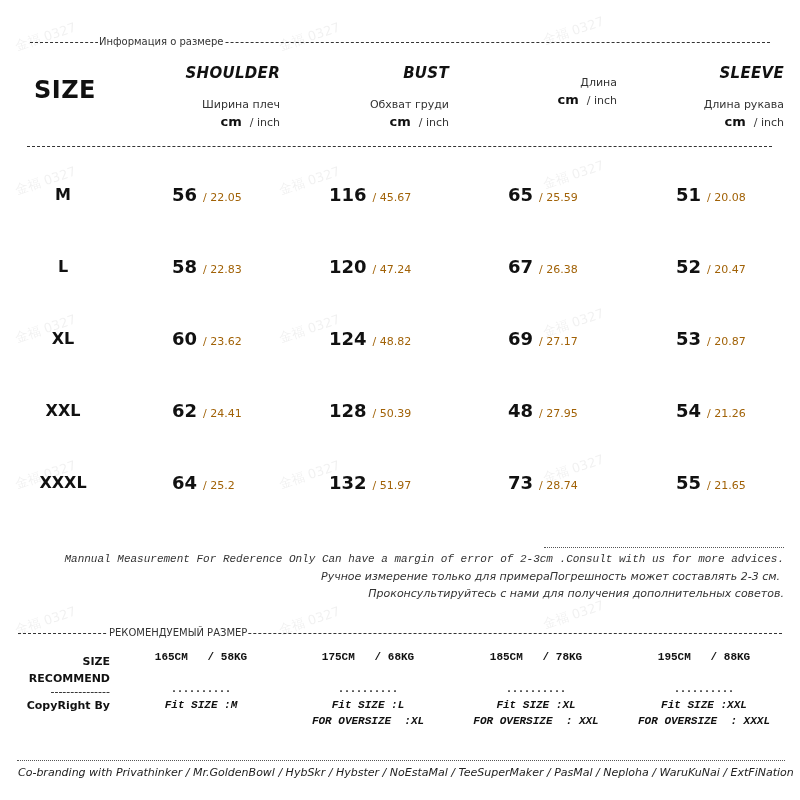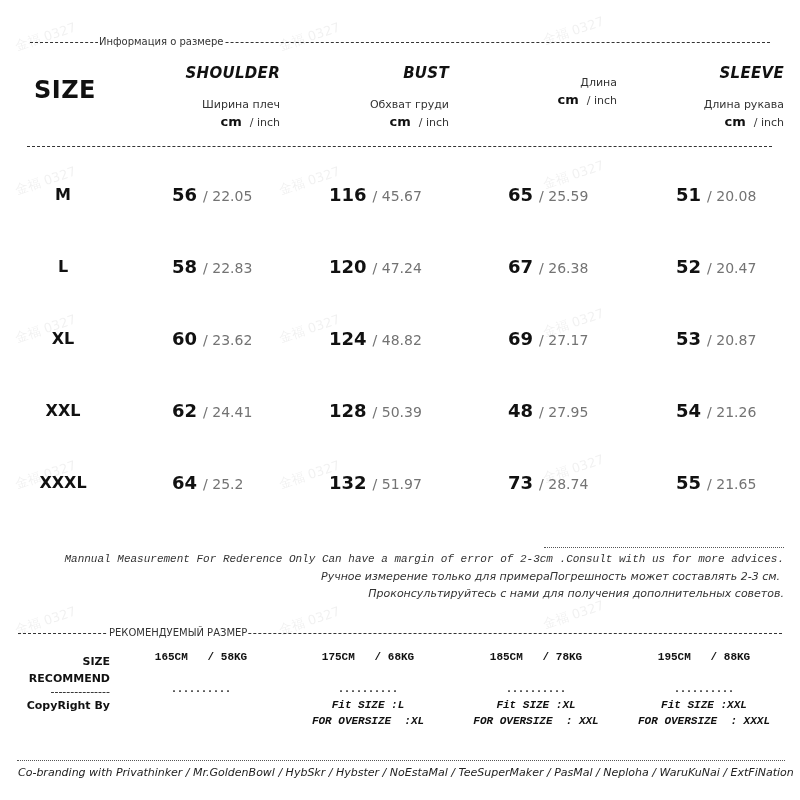--- a/index.html
+++ b/index.html
@@ -14,21 +14,21 @@
   .col-head { position: absolute; top: 64px; width: 160px; text-align: right; }
   .col-head .en { font-size: 15px; font-weight: bold; font-style: italic; letter-spacing: 0.3px; height: 22px; }
   .col-head .ru { font-size: 11px; color: #333; margin-top: 12px; }
   .col-head .unit { font-size: 11px; margin-top: 3px; color: #333; }
   .col-head .unit .cm { font-size: 13px; font-weight: bold; color: #111; margin-right: 8px; }
 
   .row { position: absolute; left: 0; width: 800px; height: 30px; }
   .row .sz { position: absolute; left: 0; width: 126px; text-align: center; font-size: 16px; font-weight: bold; top: 5px; }
   .row .cell { position: absolute; top: 4px; white-space: nowrap; }
   .row .cell .cmv { font-size: 18px; font-weight: bold; }
-  .row .cell .inv { font-size: 14px; color: #737373; margin-left: 6px; }
+  .row .cell .inv { font-size: 11px; color: #a16207; margin-left: 6px; }
 
   .note { position: absolute; right: 16px; font-size: 11px; font-style: italic; color: #333; text-align: right; white-space: nowrap; }
 
   .rec-label { position: absolute; font-size: 11px; font-weight: bold; text-align: right; line-height: 17px; }
   .rec-col { position: absolute; width: 160px; text-align: center; font-family: Liberation Mono, monospace; }
   .rec-col .hw { font-size: 11px; font-weight: bold; white-space: pre; }
   .rec-col .dots { font-size: 10px; font-weight: bold; margin-top: 22px; line-height: 10px; letter-spacing: 0px; }
   .rec-col .fit { font-size: 11px; font-weight: bold; font-style: italic; margin-top: 2px; line-height: 16px; white-space: pre; }
 
   .footer { position: absolute; left: 18px; top: 766px; font-size: 11px; font-style: italic; color: #222; white-space: nowrap; }
@@ -126,20 +126,21 @@
 <div class="rec-label" style="left:20px;top:653px;width:90px;">
   <div>SIZE</div>
   <div>RECOMMEND</div>
   <div style="font-weight:normal;line-height:10px;">---------------</div>
   <div>CopyRight By</div>
 </div>
 
 <div class="rec-col" style="left:121px;top:651px;">
   <div class="hw">165CM   / 58KG</div>
   <div class="dots">..........</div>
+  <div class="fit">Fit SIZE :M</div>
 </div>
 <div class="rec-col" style="left:288px;top:651px;">
   <div class="hw">175CM   / 68KG</div>
   <div class="dots">..........</div>
   <div class="fit">Fit SIZE :L</div>
   <div class="fit" style="margin-top:0;">FOR OVERSIZE  :XL</div>
 </div>
 <div class="rec-col" style="left:456px;top:651px;">
   <div class="hw">185CM   / 78KG</div>
   <div class="dots">..........</div>

